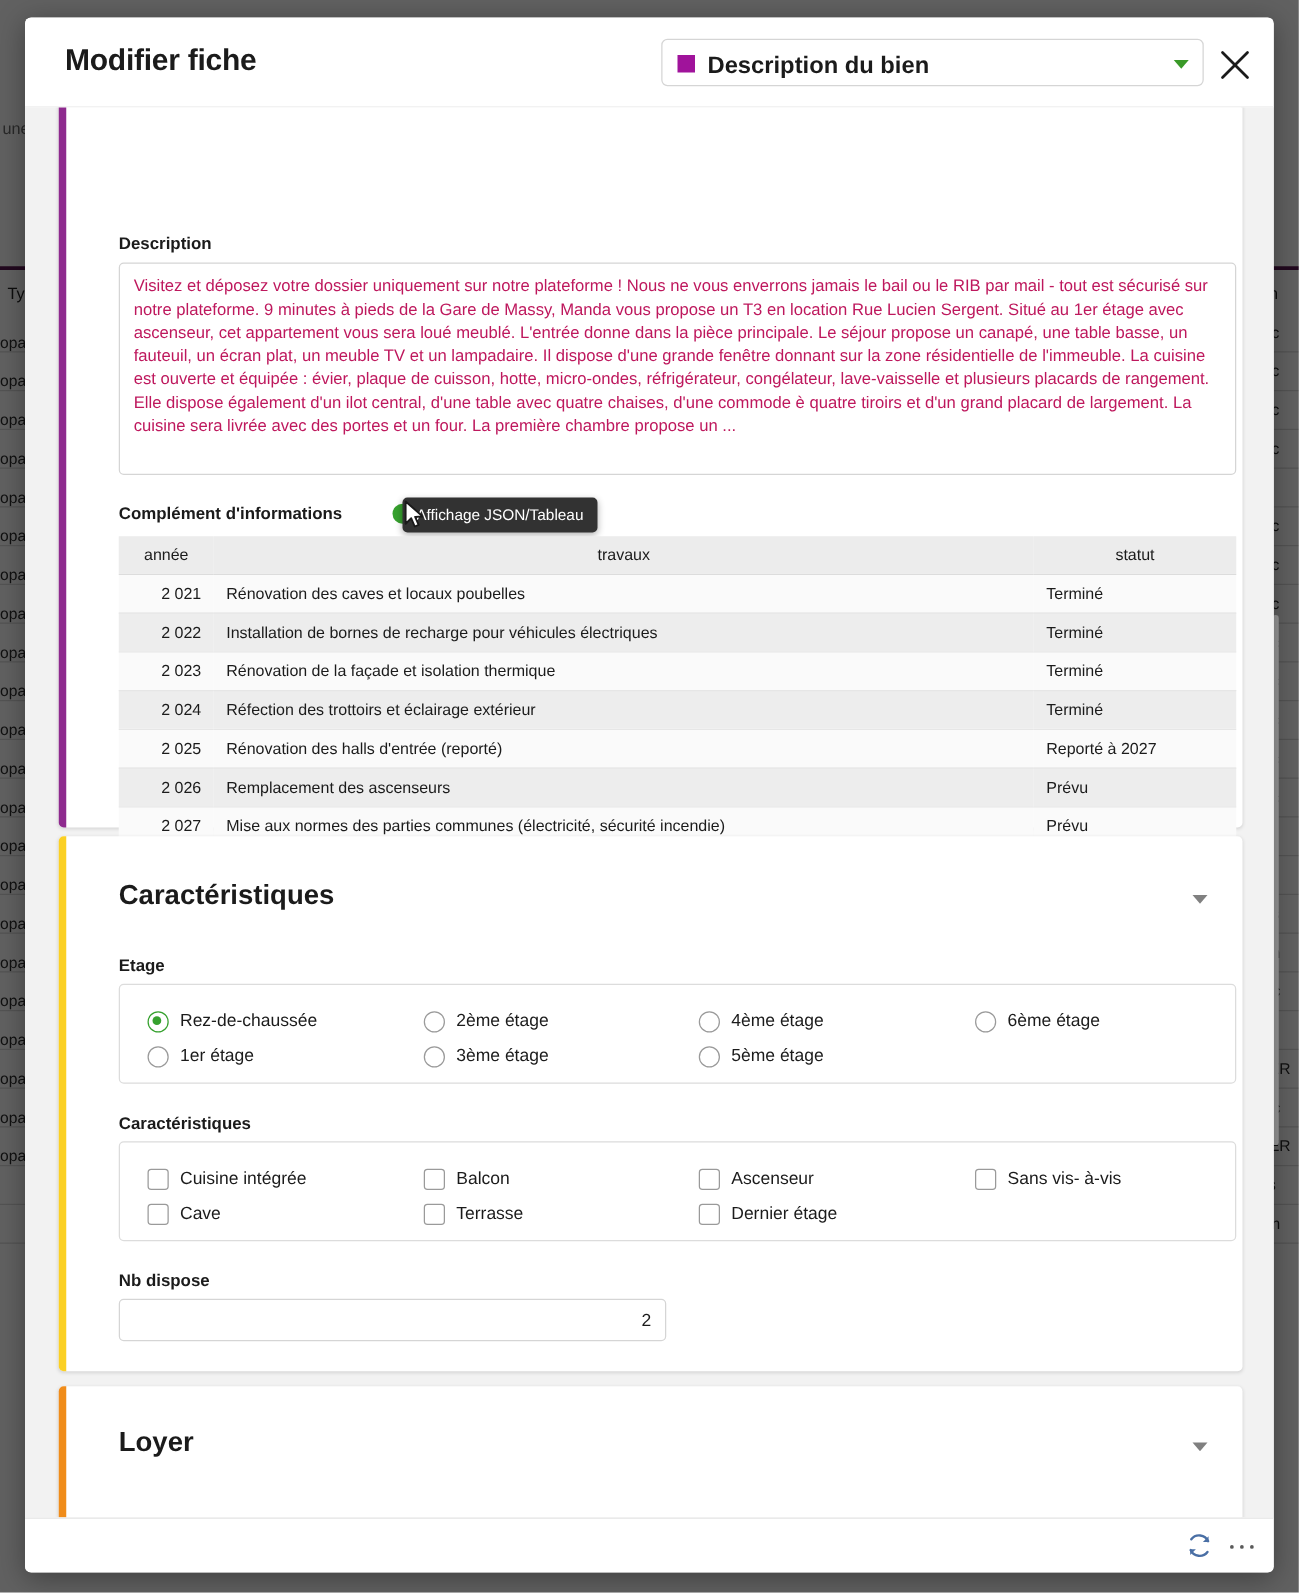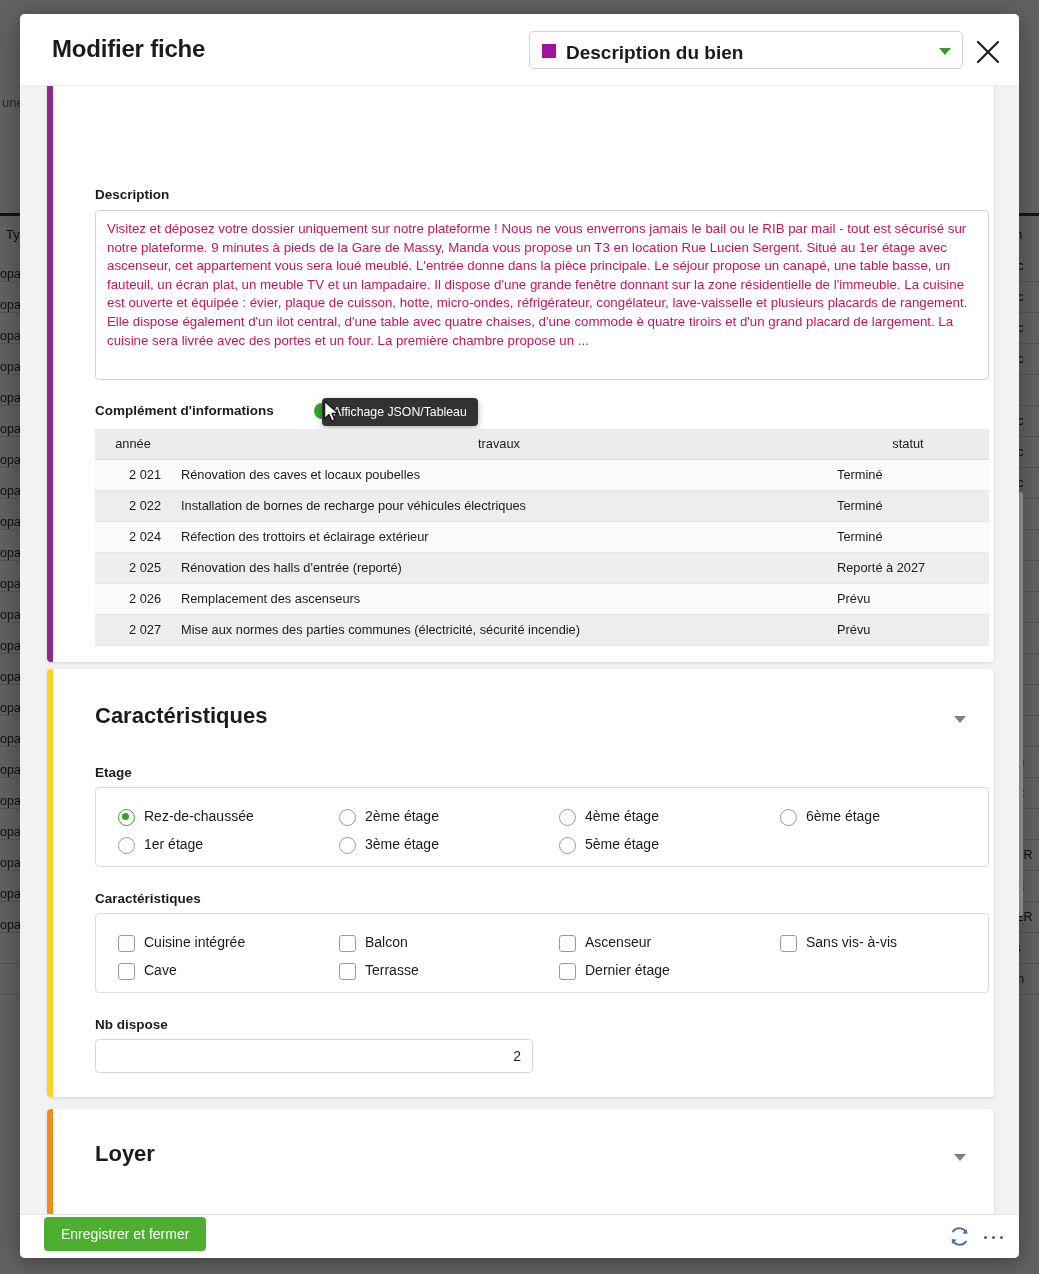--- a/index.html
+++ b/index.html
@@ -448,20 +448,25 @@
               <td class="c-annee">2 021</td>
               <td class="c-travaux">Rénovation des caves et locaux poubelles</td>
               <td class="c-statut">Terminé</td>
             </tr>
             <tr>
               <td class="c-annee">2 022</td>
               <td class="c-travaux">Installation de bornes de recharge pour véhicules électriques</td>
               <td class="c-statut">Terminé</td>
             </tr>
             <tr>
+              <td class="c-annee">2 023</td>
+              <td class="c-travaux">Rénovation de la façade et isolation thermique</td>
+              <td class="c-statut">Terminé</td>
+            </tr>
+            <tr>
               <td class="c-annee">2 024</td>
               <td class="c-travaux">Réfection des trottoirs et éclairage extérieur</td>
               <td class="c-statut">Terminé</td>
             </tr>
             <tr>
               <td class="c-annee">2 025</td>
               <td class="c-travaux">Rénovation des halls d'entrée (reporté)</td>
               <td class="c-statut">Reporté à 2027</td>
             </tr>
             <tr>
@@ -554,21 +559,20 @@
     <div class="card" id="card-loyer">
       <div class="accent"></div>
       <div class="card-title" id="loyer-title">Loyer</div>
       <div class="collapse-caret" id="loyer-caret"></div>
 
     </div>
 
   </div>
 
   <div id="modal-footer">
-    <button id="save-btn">Enregistrer et fermer</button>
     <svg id="refresh-icon" width="21" height="21" viewBox="0 0 24 24">
       <path d="M20 8 A9 9 0 0 0 4.6 6.2" fill="none" stroke="#4a6fa5" stroke-width="2.2" stroke-linecap="round"></path>
       <path d="M20.4 3.4 L20.4 8.6 L15.2 8.6 Z" fill="#4a6fa5"></path>
       <path d="M4 16 A9 9 0 0 0 19.4 17.8" fill="none" stroke="#4a6fa5" stroke-width="2.2" stroke-linecap="round"></path>
       <path d="M3.6 20.6 L3.6 15.4 L8.8 15.4 Z" fill="#4a6fa5"></path>
     </svg>
     <div id="more-icon">
       <i style="left:0"></i>
         <i style="left:8px"></i>
         <i style="left:16px"></i>

